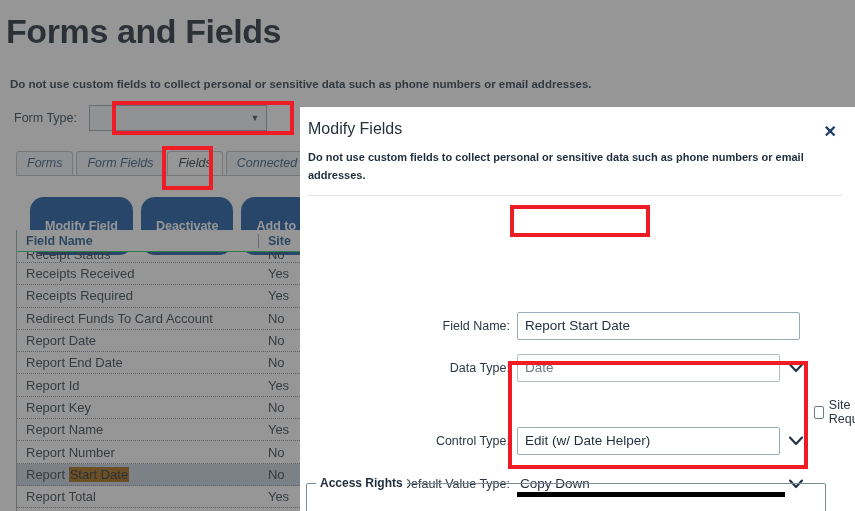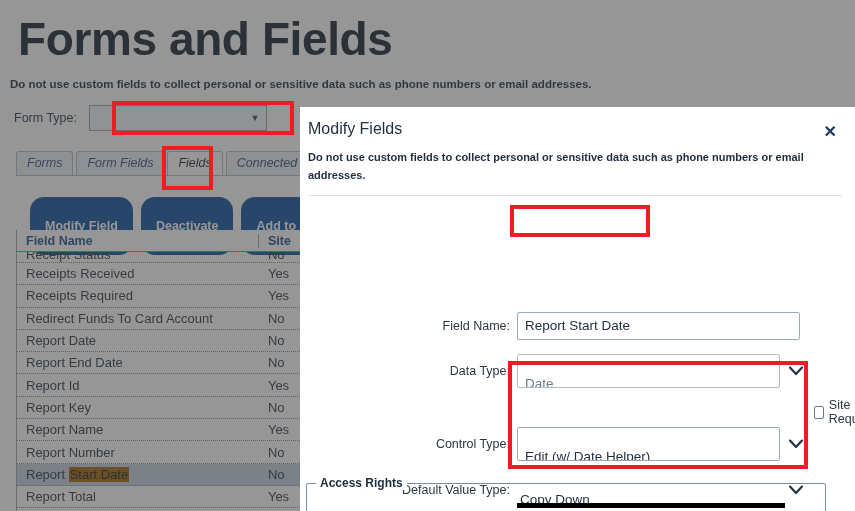--- a/index.html
+++ b/index.html
@@ -28,22 +28,22 @@
   .bg-dim {
     position: absolute;
     inset: 0;
     background: rgba(64,64,64,0.55);
     z-index: 40;
     pointer-events: none;
   }
 
   .page-title {
     position: absolute;
-    left: 18px; top: 12px;
-    font-size: 46px;
+    left: 6px; top: 12px;
+    font-size: 34px;
     font-weight: bold;
     color: #12202e;
     letter-spacing: -0.4px;
     white-space: nowrap;
   }
 
   .page-warning {
     position: absolute;
     left: 10px; top: 78px;
     font-size: 11.5px;
@@ -279,21 +279,21 @@
     overflow: hidden;
   }
 
   .sel-box {
     width: 263px;
     height: 28px;
     border: 1px solid #9aabb8;
     border-radius: 2px;
     font-size: 13.5px;
     color: #1f2d3d;
-    padding: 16px 7px;
+    padding: 0 7px;
     line-height: 26px;
     background: #ffffff;
     white-space: nowrap;
     overflow: hidden;
     position: relative;
   }
   .sel-box.disabled {
     color: #6e7a86;
     border-color: #b3bdc6;
   }

